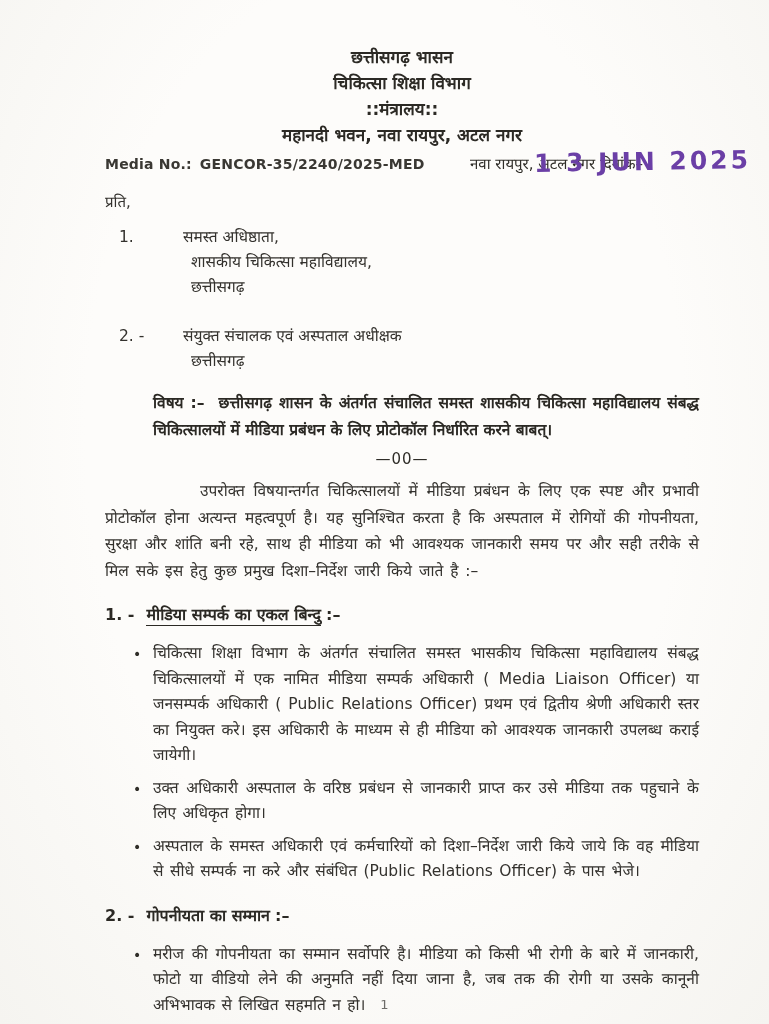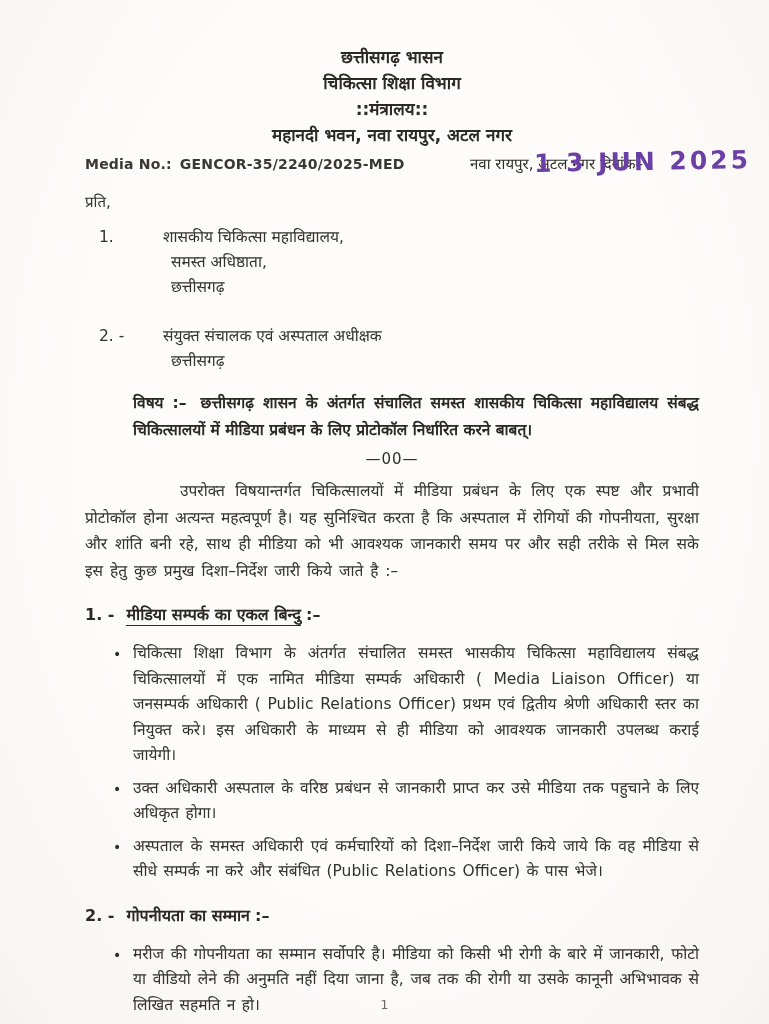--- a/index.html
+++ b/index.html
@@ -8,20 +8,21 @@
     background: #ffffff;
     font-family: "DejaVu Sans", sans-serif;
   }
   .page {
     position: relative;
     width: 769px; height: 1024px;
     background: radial-gradient(ellipse at 50% 42%, #fdfcfa 55%, #f5f4f0 100%);
     color: #33312d;
     overflow: hidden;
     box-sizing: border-box;
+    padding-left: 20px;
   }
   .content {
     padding: 44px 70px 0 85px;
     box-sizing: border-box;
   }
   
   .letterhead { text-align: center; font-weight: 700; color: #2c2a25; }
   .letterhead .lh-line { font-size: 17px; line-height: 26px; }
   
   .meta-row {
@@ -119,22 +120,22 @@
       </div>
       <div class="place-date">नवा रायपुर, अटल नगर दिनांक–</div>
       <div class="stamp">1 3  JUN 2025</div>
     </div>
 
     <div class="to-label">प्रति,</div>
 
     <div class="recipient r1">
       <div class="idx">1.</div>
       <div class="lines">
+        <div>समस्त अधिष्ठाता,</div>
         <div>शासकीय चिकित्सा महाविद्यालय,</div>
-        <div>समस्त अधिष्ठाता,</div>
         <div>छत्तीसगढ़</div>
       </div>
     </div>
 
     <div class="recipient r2">
       <div class="idx">2. -</div>
       <div class="lines">
         <div>संयुक्त संचालक एवं अस्पताल अधीक्षक</div>
         <div>छत्तीसगढ़</div>
       </div>

